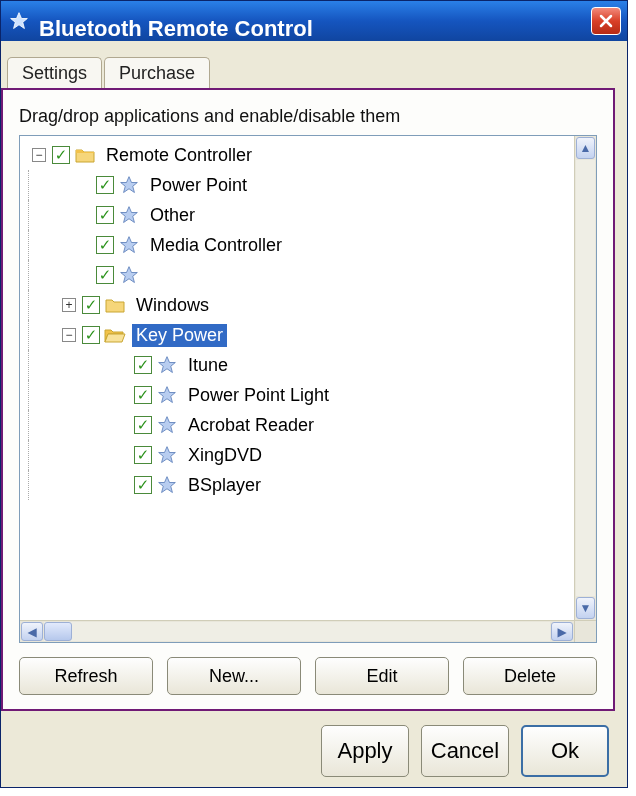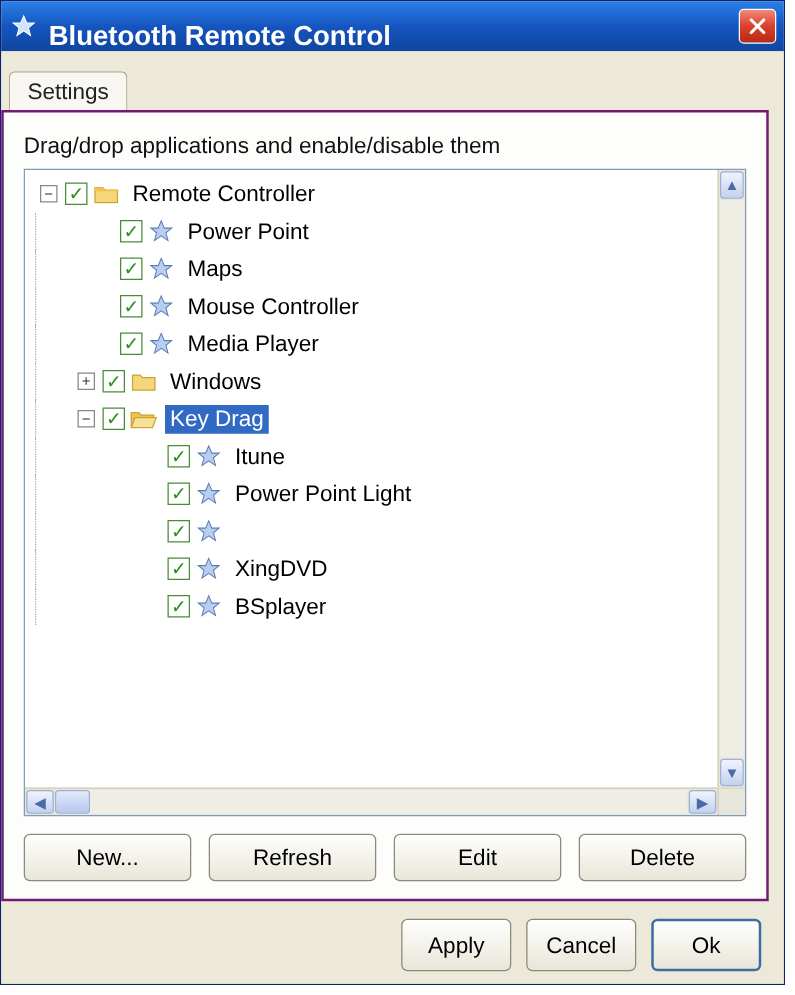--- a/index.html
+++ b/index.html
@@ -230,25 +230,25 @@
   }
   .dialog-buttons {
     margin-top: 14px;
     display: flex;
     justify-content: flex-end;
     gap: 12px;
     padding-right: 6px;
   }
   .dialog-buttons button {
     min-width: 88px;
-    height: 42px;
+    height: 52px;
     border: 1px solid #8a8a78;
     border-radius: 5px;
     background: linear-gradient(to bottom, #fefefe, #e9e6d8);
-    font-size: 18px;
+    font-size: 22px;
     cursor: pointer;
   }
   .dialog-buttons button.default {
     border: 2px solid #3b6ea5;
   }
   
   .guide { border-left: 1px dotted #aaa; }
 </style>
 </head>
 <body>
@@ -264,20 +264,21 @@
     <div class="close-btn">
       <svg width="14" height="14" viewBox="0 0 14 14">
           <path d="M2 2 L12 12 M12 2 L2 12" stroke="#fff" stroke-width="2.5" stroke-linecap="round"></path>
         </svg>
     </div>
   </div>
 
   <div class="client">
     <div class="tabstrip">
       <div class="tab">Settings</div>
+      <div class="tab">Purchase</div>
     </div>
 
     <div class="tabpanel">
       <div class="instruction">Drag/drop applications and enable/disable them</div>
 
       <div class="tree-container">
         <div class="tree-body">
           <div class="tree-content">
 
             <div class="tree-row">
@@ -307,45 +308,44 @@
 
             <div class="tree-row">
               <span class="indent guide" style="width:48px"></span>
               <span class="expander-spacer"></span>
               <span class="chk">✓</span>
               <span class="node-icon">
                   <svg width="20" height="20" viewBox="0 0 24 24">
                     <polygon points="12,2 15,9 22,9 16.5,13.5 18.5,21 12,16.5 5.5,21 7.5,13.5 2,9 9,9" fill="#b8cdf0" stroke="#5a7db8"></polygon>
                   </svg>
                 </span>
-              <span class="tree-label">Maps</span>
+              <span class="tree-label">Other</span>
             </div>
 
             <div class="tree-row">
               <span class="indent guide" style="width:48px"></span>
               <span class="expander-spacer"></span>
               <span class="chk">✓</span>
               <span class="node-icon">
                   <svg width="20" height="20" viewBox="0 0 24 24">
                     <polygon points="12,2 15,9 22,9 16.5,13.5 18.5,21 12,16.5 5.5,21 7.5,13.5 2,9 9,9" fill="#b8cdf0" stroke="#5a7db8"></polygon>
                   </svg>
                 </span>
-              <span class="tree-label">Mouse Controller</span>
+              <span class="tree-label">Media Controller</span>
             </div>
 
             <div class="tree-row">
               <span class="indent guide" style="width:48px"></span>
               <span class="expander-spacer"></span>
               <span class="chk">✓</span>
               <span class="node-icon">
                   <svg width="20" height="20" viewBox="0 0 24 24">
                     <polygon points="12,2 15,9 22,9 16.5,13.5 18.5,21 12,16.5 5.5,21 7.5,13.5 2,9 9,9" fill="#b8cdf0" stroke="#5a7db8"></polygon>
                   </svg>
                 </span>
-              <span class="tree-label">Media Player</span>
             </div>
 
             <div class="tree-row">
               <span class="indent guide" style="width:34px"></span>
               <span class="expander">+</span>
               <span class="chk">✓</span>
               <span class="node-icon">
                   <svg width="20" height="16" viewBox="0 0 20 16">
                     <path d="M1 3 L7 3 L9 5 L19 5 L19 15 L1 15 Z" fill="#f6d67a" stroke="#c9a632"></path>
                   </svg>
@@ -356,21 +356,21 @@
             <div class="tree-row">
               <span class="indent guide" style="width:34px"></span>
               <span class="expander">−</span>
               <span class="chk">✓</span>
               <span class="node-icon">
                   <svg width="22" height="16" viewBox="0 0 22 16">
                     <path d="M1 3 L7 3 L9 5 L19 5 L19 7 L4 7 L1 15 Z" fill="#f2c24a" stroke="#c9a632"></path>
                     <path d="M4 7 L21 7 L18 15 L1 15 Z" fill="#f8e29a" stroke="#c9a632"></path>
                   </svg>
                 </span>
-              <span class="tree-label selected">Key Drag</span>
+              <span class="tree-label selected">Key Power</span>
             </div>
 
             <div class="tree-row">
               <span class="indent guide" style="width:86px"></span>
               <span class="expander-spacer"></span>
               <span class="chk">✓</span>
               <span class="node-icon">
                   <svg width="20" height="20" viewBox="0 0 24 24">
                     <polygon points="12,2 15,9 22,9 16.5,13.5 18.5,21 12,16.5 5.5,21 7.5,13.5 2,9 9,9" fill="#b8cdf0" stroke="#5a7db8"></polygon>
                   </svg>
@@ -392,20 +392,21 @@
 
             <div class="tree-row">
               <span class="indent guide" style="width:86px"></span>
               <span class="expander-spacer"></span>
               <span class="chk">✓</span>
               <span class="node-icon">
                   <svg width="20" height="20" viewBox="0 0 24 24">
                     <polygon points="12,2 15,9 22,9 16.5,13.5 18.5,21 12,16.5 5.5,21 7.5,13.5 2,9 9,9" fill="#b8cdf0" stroke="#5a7db8"></polygon>
                   </svg>
                 </span>
+              <span class="tree-label">Acrobat Reader</span>
             </div>
 
             <div class="tree-row">
               <span class="indent guide" style="width:86px"></span>
               <span class="expander-spacer"></span>
               <span class="chk">✓</span>
               <span class="node-icon">
                   <svg width="20" height="20" viewBox="0 0 24 24">
                     <polygon points="12,2 15,9 22,9 16.5,13.5 18.5,21 12,16.5 5.5,21 7.5,13.5 2,9 9,9" fill="#b8cdf0" stroke="#5a7db8"></polygon>
                   </svg>
@@ -436,22 +437,22 @@
           <div class="hscroll-btn">◀</div>
           <div class="hscroll-track">
             <div class="hscroll-thumb"></div>
           </div>
           <div class="hscroll-btn">▶</div>
           <div style="width:22px;background:#e8e6da;border-left:1px solid #d0cdb8"></div>
         </div>
       </div>
 
       <div class="action-row">
+        <button>Refresh</button>
         <button>New...</button>
-        <button>Refresh</button>
         <button>Edit</button>
         <button>Delete</button>
       </div>
     </div>
 
     <div class="dialog-buttons">
       <button>Apply</button>
       <button>Cancel</button>
       <button class="default">Ok</button>
     </div>

